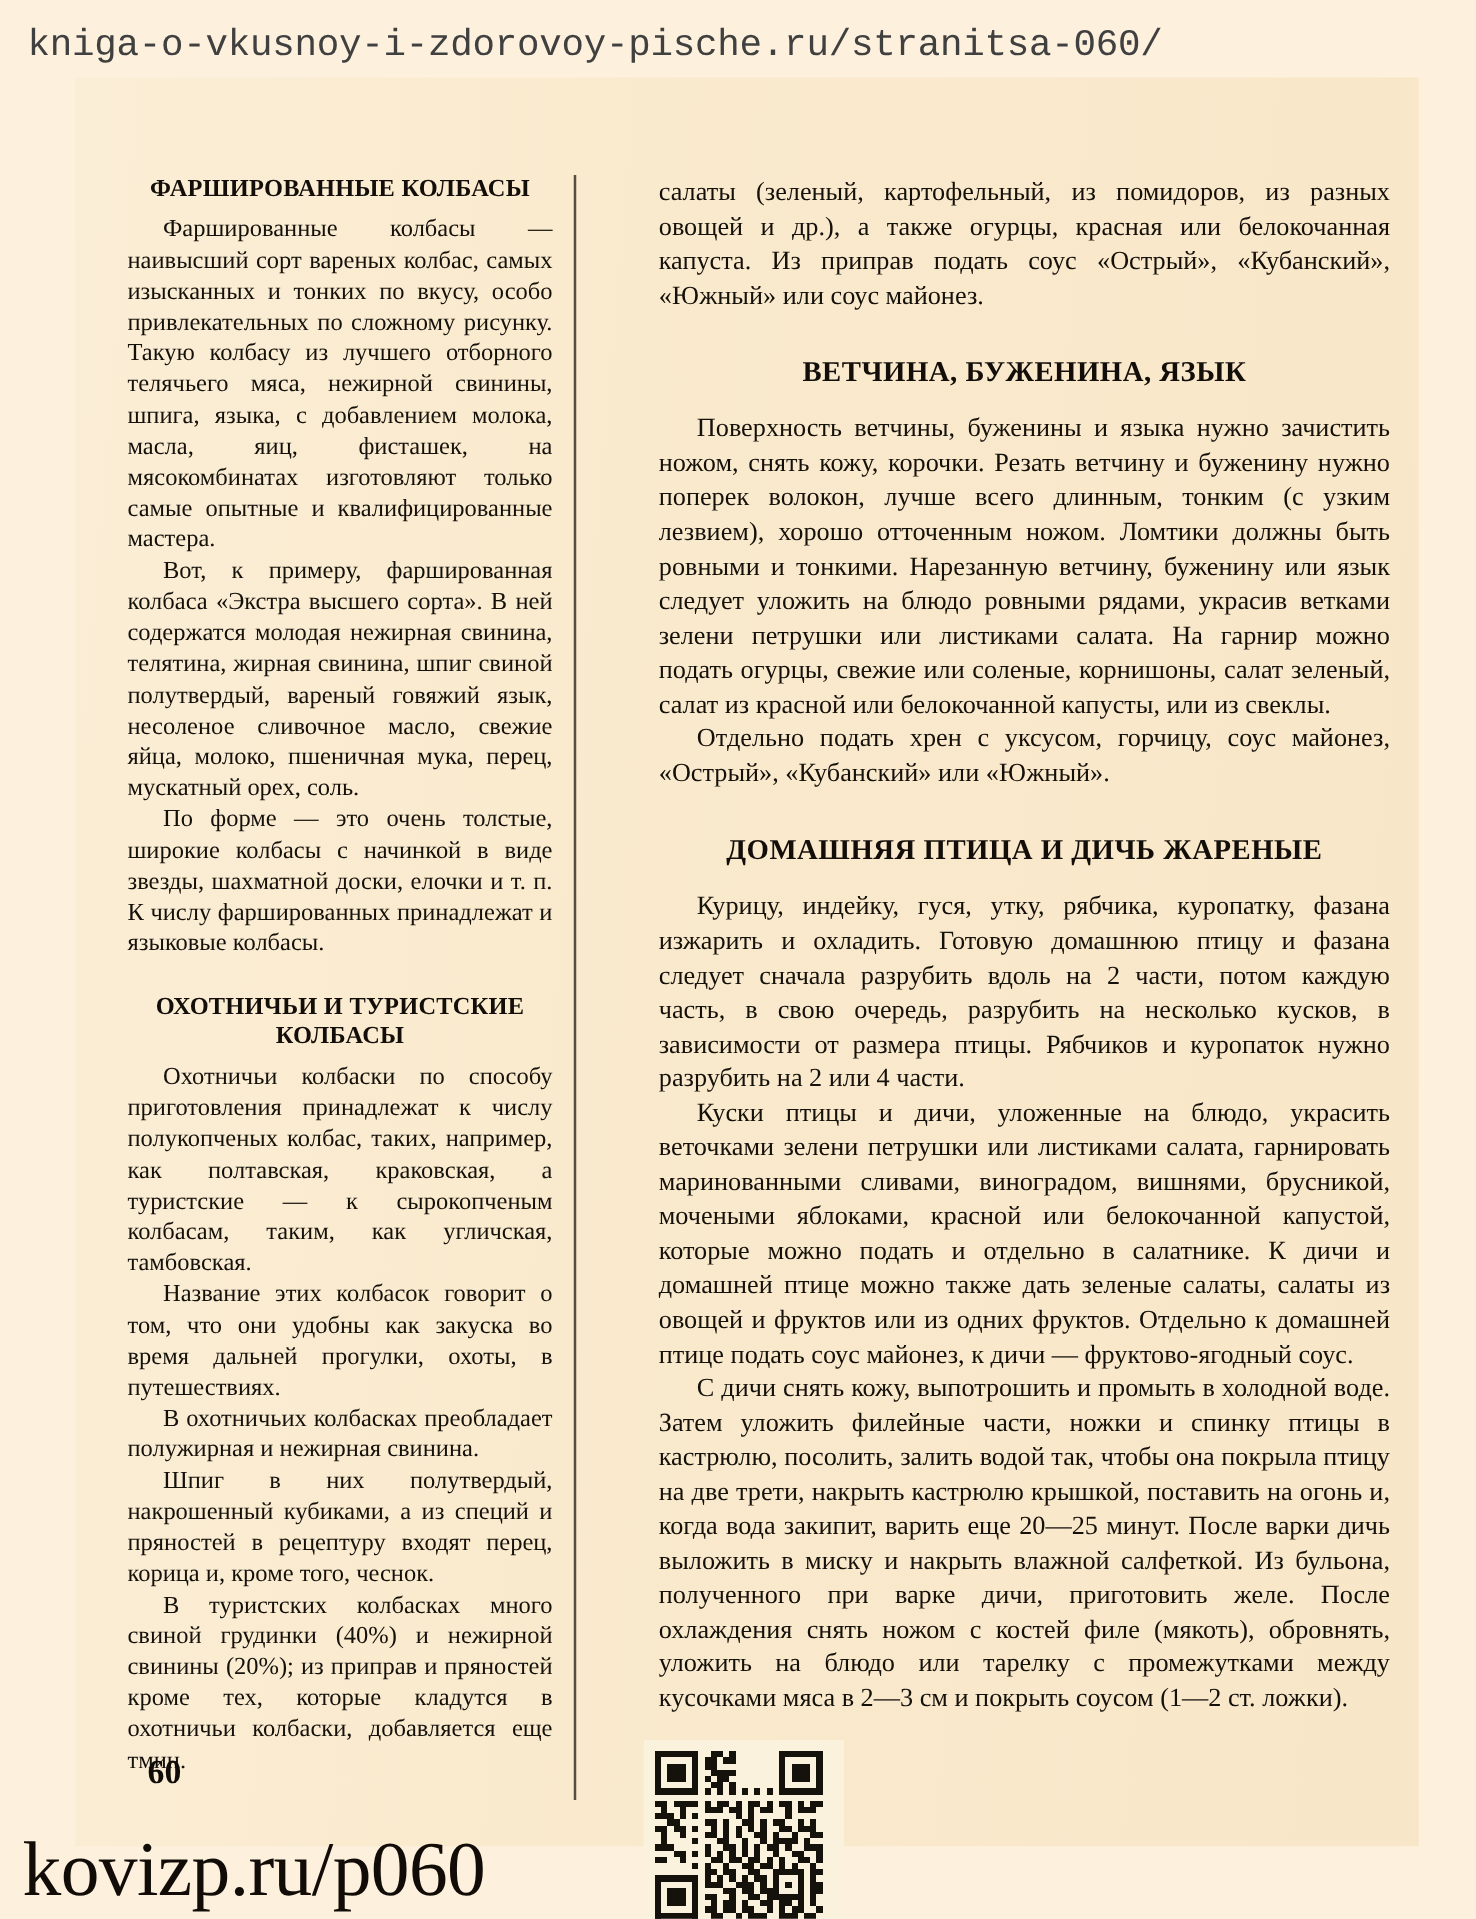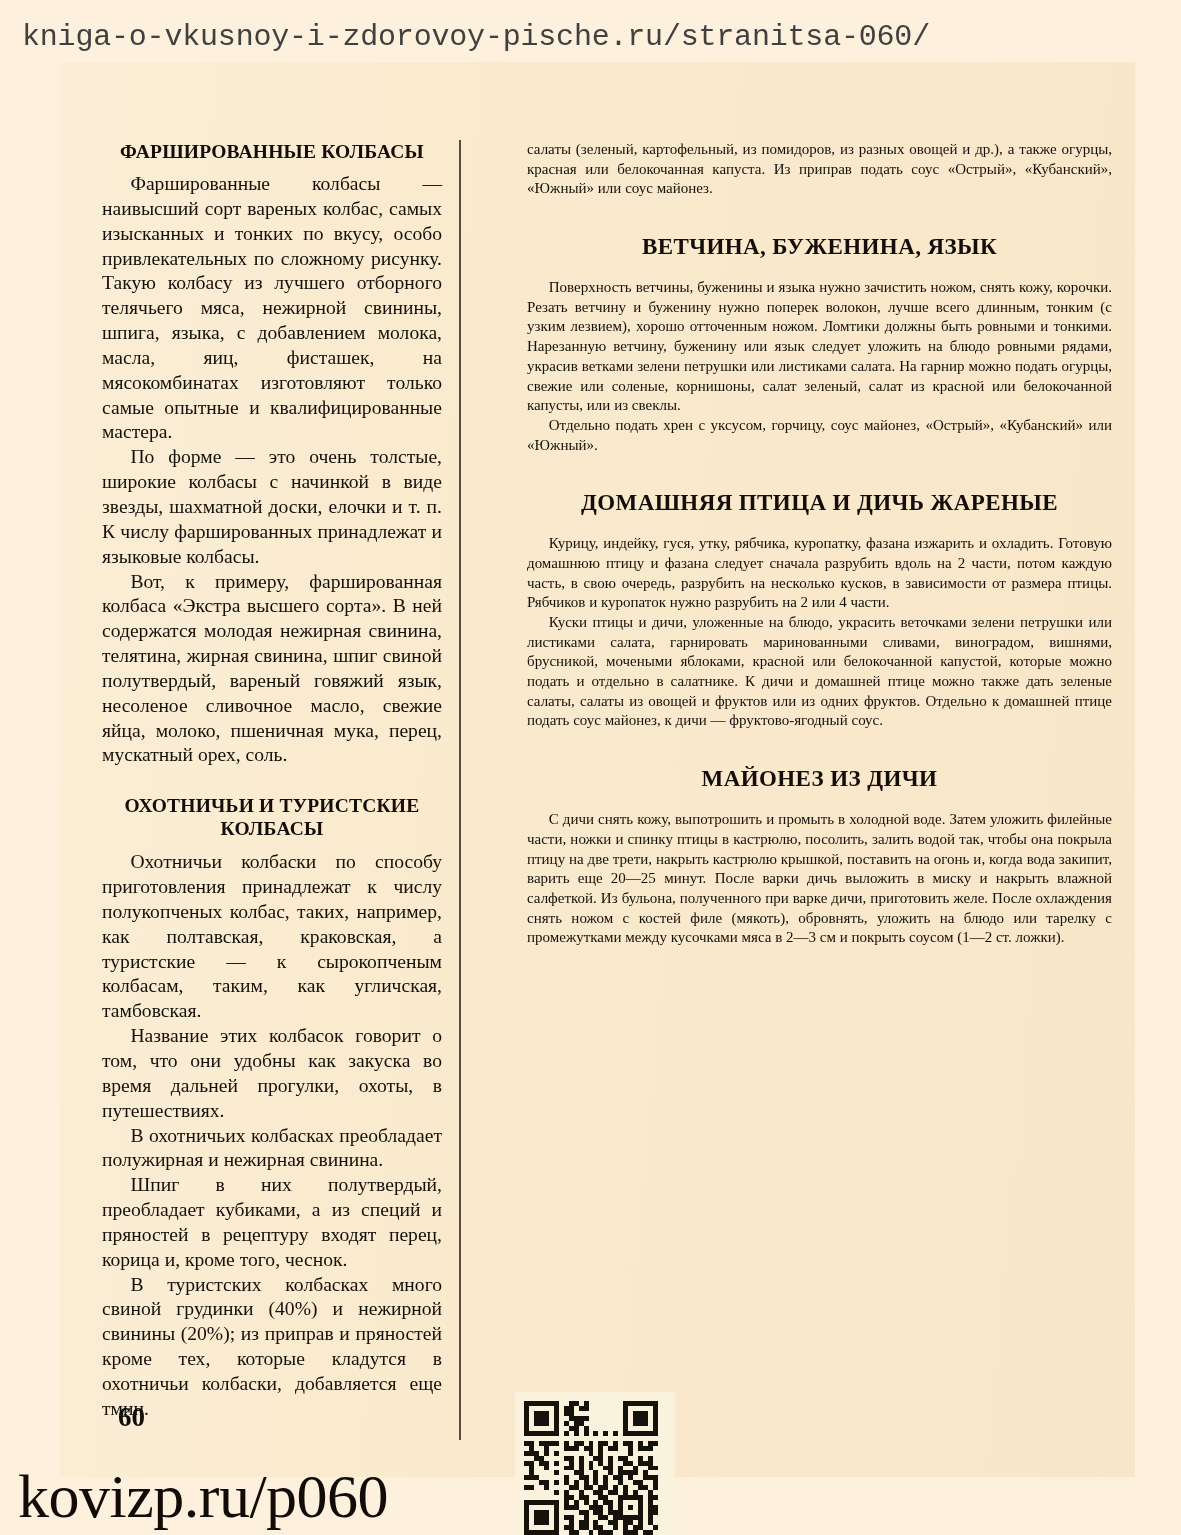--- a/index.html
+++ b/index.html
@@ -97,21 +97,21 @@
     text-justify: inter-word;
     color: #14100a;
     text-indent: 1.45em;
     hyphens: manual;
   }
   .col-left p.body {
     font-size: 19.6px;
     line-height: 1.268;
   }
   .col-right p.body {
-    font-size: 15px;
+    font-size: 21px;
     line-height: 1.312;
   }
   p.body.no-indent { text-indent: 0; }
 
   
   .page-number {
     position: absolute;
     left: 58px;
     top: 1340px;
     font-size: 27px;
@@ -152,44 +152,43 @@
 
 <div class="page-sheet">
 
   <div class="col-divider"></div>
 
   <div class="page-inner">
 
     <div class="col-left">
       <h2 class="sec-head">ФАРШИРОВАННЫЕ КОЛБАСЫ</h2>
       <p class="body">Фаршированные колбасы — наивысший сорт вареных колбас, самых изысканных и тонких по вкусу, особо привлекательных по сложному рисунку. Такую колбасу из лучшего отборного телячьего мяса, нежирной свинины, шпига, языка, с добавлением молока, масла, яиц, фисташек, на мясокомбинатах изготовляют только самые опытные и квалифицированные мастера.</p>
+      <p class="body">Вот, к примеру, фаршированная колбаса «Экстра высшего сорта». В ней содержатся молодая нежирная свинина, телятина, жирная свинина, шпиг свиной полутвердый, вареный говяжий язык, несоленое сливочное масло, свежие яйца, молоко, пшеничная мука, перец, мускатный орех, соль.</p>
       <p class="body">По форме — это очень толстые, широкие колбасы с начинкой в виде звезды, шахматной доски, елочки и т. п. К числу фаршированных принадлежат и языковые колбасы.</p>
-      <p class="body">Вот, к примеру, фаршированная колбаса «Экстра высшего сорта». В ней содержатся молодая нежирная свинина, телятина, жирная свинина, шпиг свиной полутвердый, вареный говяжий язык, несоленое сливочное масло, свежие яйца, молоко, пшеничная мука, перец, мускатный орех, соль.</p>
 
       <h2 class="sec-head spaced-top spaced-bottom">ОХОТНИЧЬИ И ТУРИСТСКИЕ КОЛБАСЫ</h2>
       <p class="body">Охотничьи колбаски по способу приготовления принадлежат к числу полукопченых колбас, таких, например, как полтавская, краковская, а туристские — к сырокопченым колбасам, таким, как угличская, тамбовская.</p>
       <p class="body">Название этих колбасок говорит о том, что они удобны как закуска во время дальней прогулки, охоты, в путешествиях.</p>
       <p class="body">В охотничьих колбасках преобладает полужирная и нежирная свинина.</p>
-      <p class="body">Шпиг в них полутвердый, преобладает кубиками, а из специй и пряностей в рецептуру входят перец, корица и, кроме того, чеснок.</p>
+      <p class="body">Шпиг в них полутвердый, накрошенный кубиками, а из специй и пряностей в рецептуру входят перец, корица и, кроме того, чеснок.</p>
       <p class="body">В туристских колбасках много свиной грудинки (40%) и нежирной свинины (20%); из приправ и пряностей кроме тех, которые кладутся в охотничьи колбаски, добавляется еще тмин.</p>
 
     </div>
 
     <div class="col-right">
       <p class="body no-indent">салаты (зеленый, картофельный, из помидоров, из разных овощей и др.), а также огурцы, красная или белокочанная капуста. Из приправ подать соус «Острый», «Кубанский», «Южный» или соус майонез.</p>
 
       <h2 class="sec-head spaced-top spaced-bottom">ВЕТЧИНА, БУЖЕНИНА, ЯЗЫК</h2>
       <p class="body">Поверхность ветчины, буженины и языка нужно зачистить ножом, снять кожу, корочки. Резать ветчину и буженину нужно поперек волокон, лучше всего длинным, тонким (с узким лезвием), хорошо отточенным ножом. Ломтики должны быть ровными и тонкими. Нарезанную ветчину, буженину или язык следует уложить на блюдо ровными рядами, украсив ветками зелени петрушки или листиками салата. На гарнир можно подать огурцы, свежие или соленые, корнишоны, салат зеленый, салат из красной или белокочанной капусты, или из свеклы.</p>
       <p class="body">Отдельно подать хрен с уксусом, горчицу, соус майонез, «Острый», «Кубанский» или «Южный».</p>
 
       <h2 class="sec-head spaced-top spaced-bottom">ДОМАШНЯЯ ПТИЦА И ДИЧЬ ЖАРЕНЫЕ</h2>
       <p class="body">Курицу, индейку, гуся, утку, рябчика, куропатку, фазана изжарить и охладить. Готовую домашнюю птицу и фазана следует сначала разрубить вдоль на 2 части, потом каждую часть, в свою очередь, разрубить на несколько кусков, в зависимости от размера птицы. Рябчиков и куропаток нужно разрубить на 2 или 4 части.</p>
       <p class="body">Куски птицы и дичи, уложенные на блюдо, украсить веточками зелени петрушки или листиками салата, гарнировать маринованными сливами, виноградом, вишнями, брусникой, мочеными яблоками, красной или белокочанной капустой, которые можно подать и отдельно в салатнике. К дичи и домашней птице можно также дать зеленые салаты, салаты из овощей и фруктов или из одних фруктов. Отдельно к домашней птице подать соус майонез, к дичи — фруктово-ягодный соус.</p>
 
-      <h2 class="sec-head spaced-top spaced-bottom">МАЙОНЕЗ ИЗ ДИЧИ</h2>
       <p class="body">С дичи снять кожу, выпотрошить и промыть в холодной воде. Затем уложить филейные части, ножки и спинку птицы в кастрюлю, посолить, залить водой так, чтобы она покрыла птицу на две трети, накрыть кастрюлю крышкой, поставить на огонь и, когда вода закипит, варить еще 20—25 минут. После варки дичь выложить в миску и накрыть влажной салфеткой. Из бульона, полученного при варке дичи, приготовить желе. После охлаждения снять ножом с костей филе (мякоть), обровнять, уложить на блюдо или тарелку с промежутками между кусочками мяса в 2—3 см и покрыть соусом (1—2 ст. ложки).</p>
     </div>
 
   </div>
 
   <div class="page-number">60</div>
 
   <div class="qr-wrap">
     <svg width="144" height="144" viewBox="0 0 29 29" shape-rendering="crispEdges">
       <rect width="29" height="29" fill="#fbf2de"></rect>

